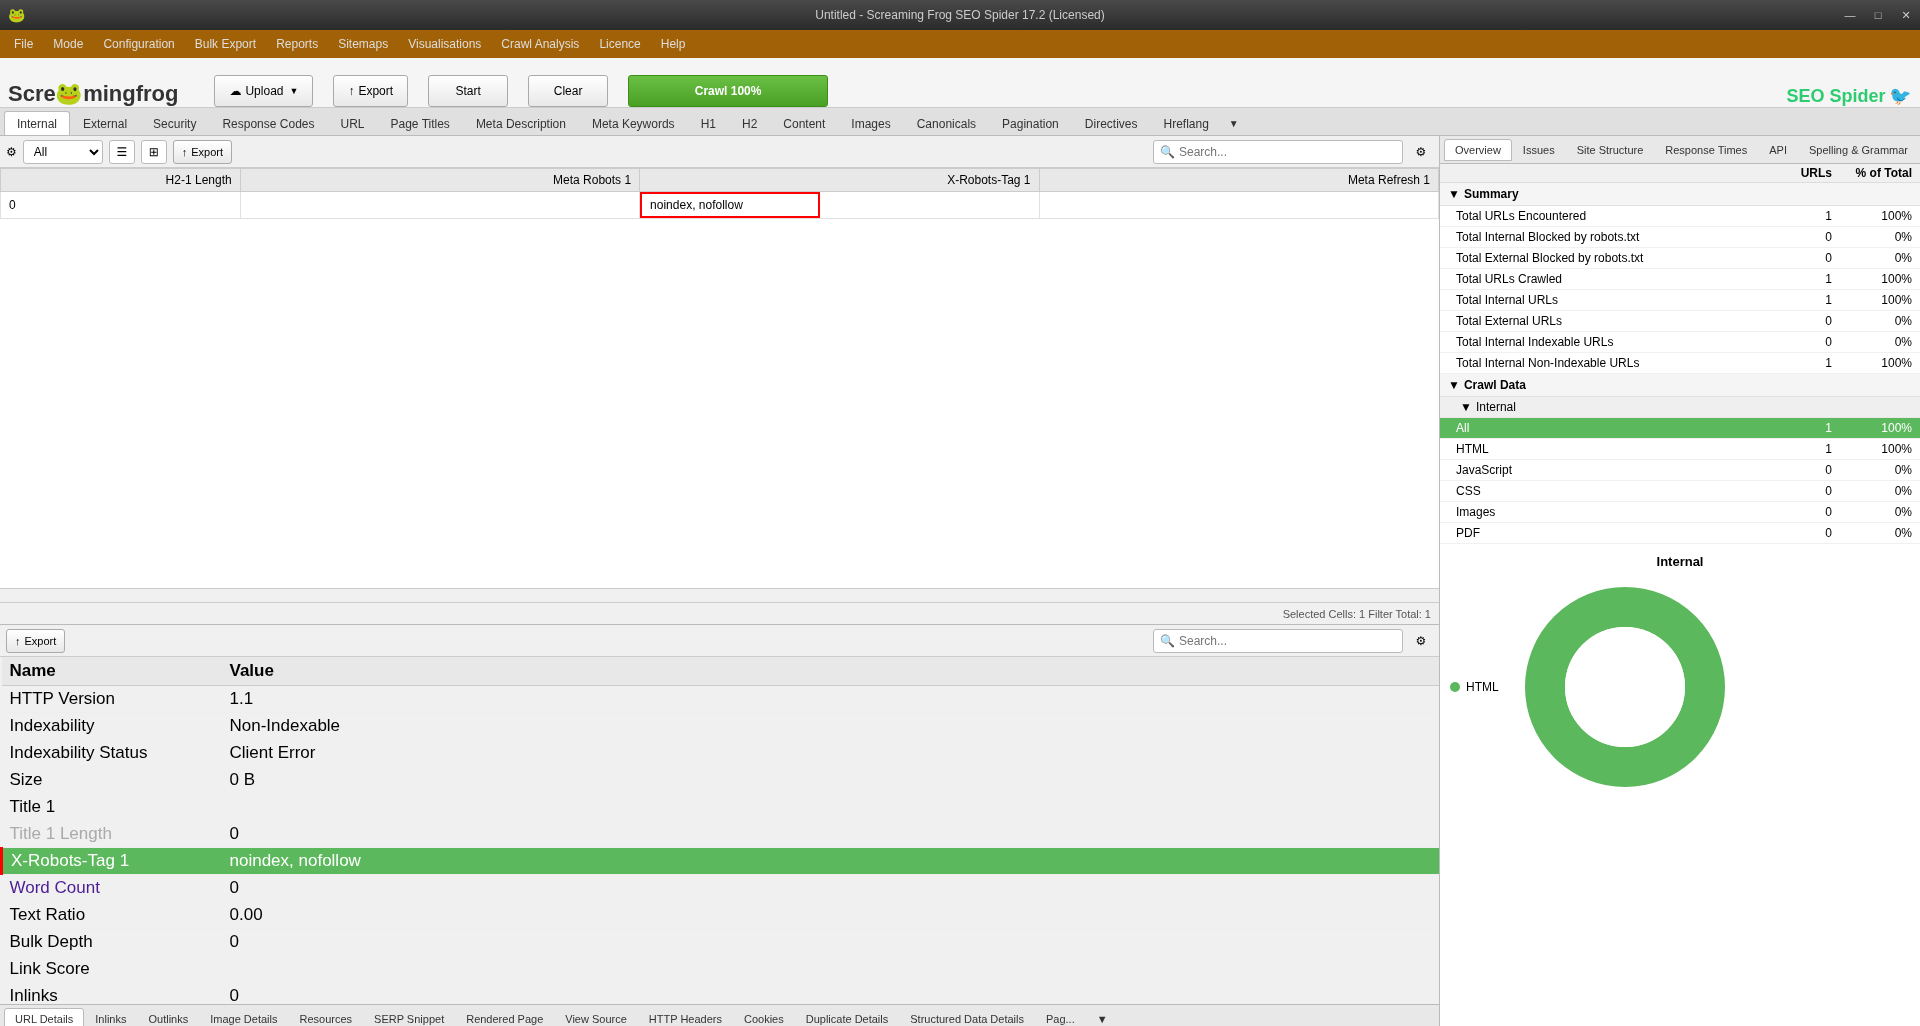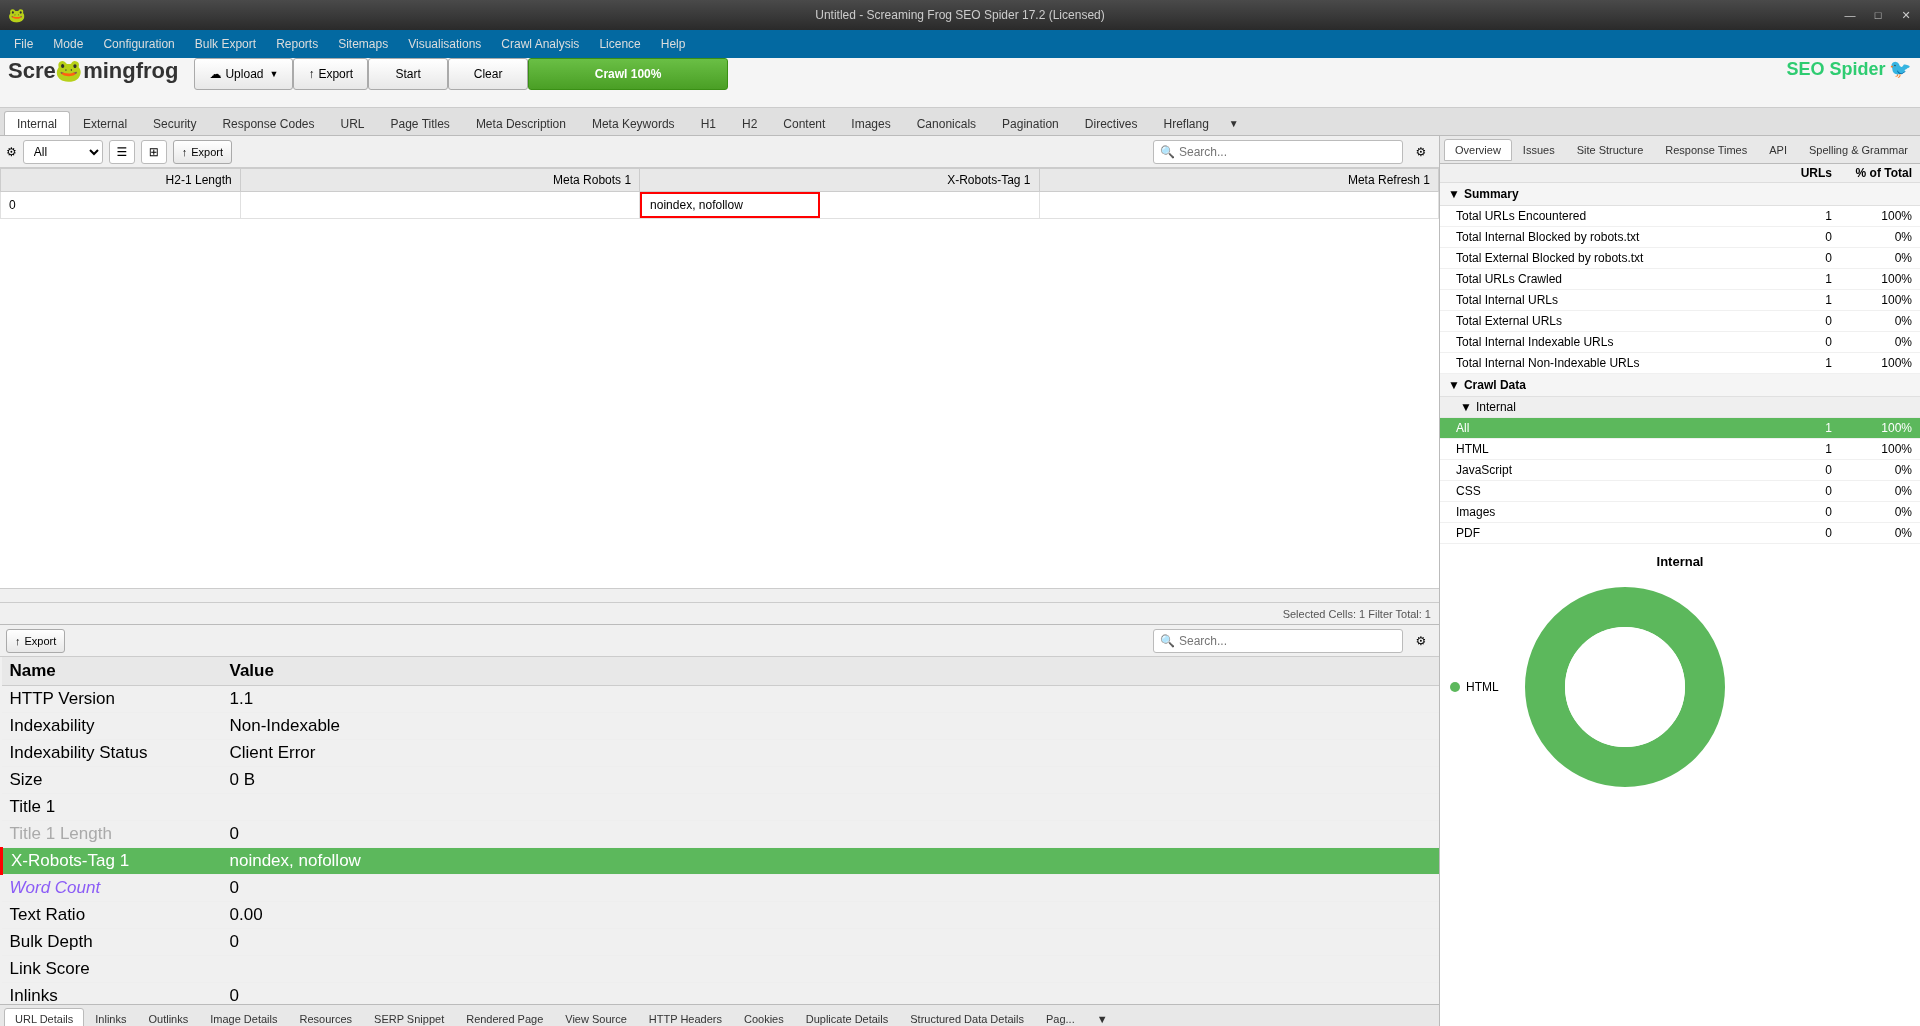--- a/index.html
+++ b/index.html
@@ -28,43 +28,43 @@
       display: flex;
       align-items: center;
       justify-content: center;
       cursor: pointer;
       color: #ccc;
       font-size: 11px;
     }
 
     
     .menu-bar {
-      background: #0369a1;
+      background: #a16207;
       height: 28px;
       display: flex;
       align-items: center;
       padding: 0 4px;
     }
     .menu-item {
       color: #ddd;
       padding: 4px 10px;
       cursor: pointer;
       font-size: 12px;
       border-radius: 2px;
     }
 
     
     .toolbar {
       background: #f5f5f5;
       height: 50px;
       display: flex;
-      align-items: flex-start;
+      align-items: flex-end;
       padding: 0 8px;
       border-bottom: 1px solid #ccc;
-      gap: 0;
+      gap: 20px;
     }
     .logo {
       display: flex;
       align-items: center;
       margin-right: 16px;
     }
     .btn {
       height: 32px;
       padding: 0 14px;
       border: 1px solid #aaa;
@@ -608,21 +608,21 @@
               </tr>
               <tr>
                 <td style="color: rgb(170, 170, 170);">Title 1 Length</td>
                 <td>0</td>
               </tr>
               <tr class="detail-row-highlight">
                 <td>X-Robots-Tag 1</td>
                 <td>noindex, nofollow</td>
               </tr>
               <tr>
-                <td style="color: #8b5cf6; font-style: italic;">Word Count</td>
+                <td style="color: #4c1d95;">Word Count</td>
                 <td>0</td>
               </tr>
               <tr>
                 <td>Text Ratio</td>
                 <td>0.00</td>
               </tr>
               <tr>
                 <td>Bulk Depth</td>
                 <td>0</td>
               </tr>

